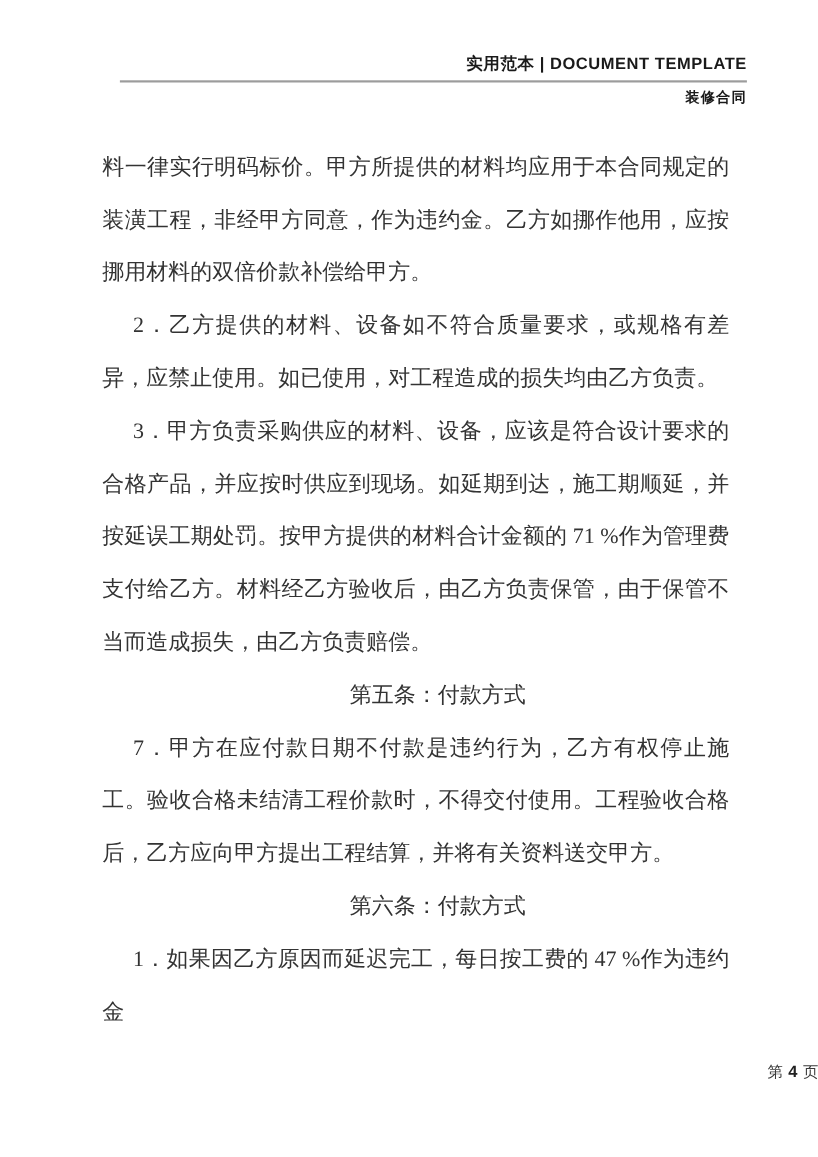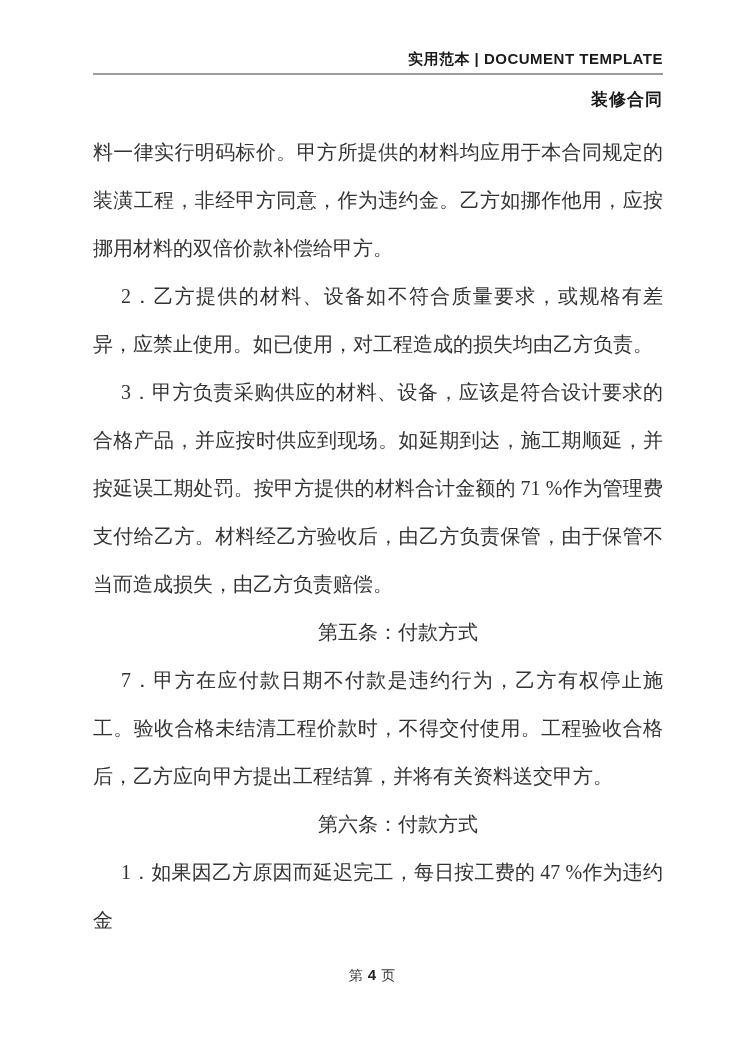--- a/index.html
+++ b/index.html
@@ -12,45 +12,45 @@
     width: 744px;
     height: 1052px;
     background: #ffffff;
     overflow: hidden;
     font-family: "Liberation Serif", "DejaVu Serif", serif;
   }
 
   
   .page-header {
     position: absolute;
-    left: 93px;
+    left: 109px;
     top: 48px;
     width: 570px;
     text-align: right;
     color: #1a1a1a;
   }
   .brand-line {
     font-family: "Liberation Sans", "DejaVu Sans", sans-serif;
     font-weight: bold;
     font-size: 15px;
     line-height: 22px;
     letter-spacing: 0.5px;
     white-space: nowrap;
   }
   .header-rule {
     border-bottom: 2px solid #9c9c9c;
     margin-top: 3px;
     height: 0;
   }
   .doc-title {
-    font-family: Liberation Mono, monospace;
+    font-family: Liberation Sans, sans-serif;
     font-weight: bold;
-    font-size: 17px;
+    font-size: 13px;
     line-height: 20px;
-    margin-top: 16px;
+    margin-top: 4px;
     letter-spacing: 1px;
   }
 
   
   .contract-body {
     position: absolute;
     left: 93px;
     top: 128px;
     width: 570px;
     font-size: 20px;
@@ -66,21 +66,21 @@
   .contract-body p.continuation { text-indent: 0; }
   .contract-body p.item         { text-indent: 1.4em; }
   .contract-body p.heading      { text-indent: 2em; text-align: center; }
 
   
   .page-footer {
     position: absolute;
     left: 0;
     top: 963px;
     width: 744px;
-    text-align: center;
+    text-align: right;
     font-size: 14px;
     line-height: 24px;
     color: #3a3a3a;
   }
   .page-footer .pagenum {
     font-family: "Liberation Sans", "DejaVu Sans", sans-serif;
     font-weight: bold;
     font-size: 15px;
     margin: 0 5px;
     color: #222222;

